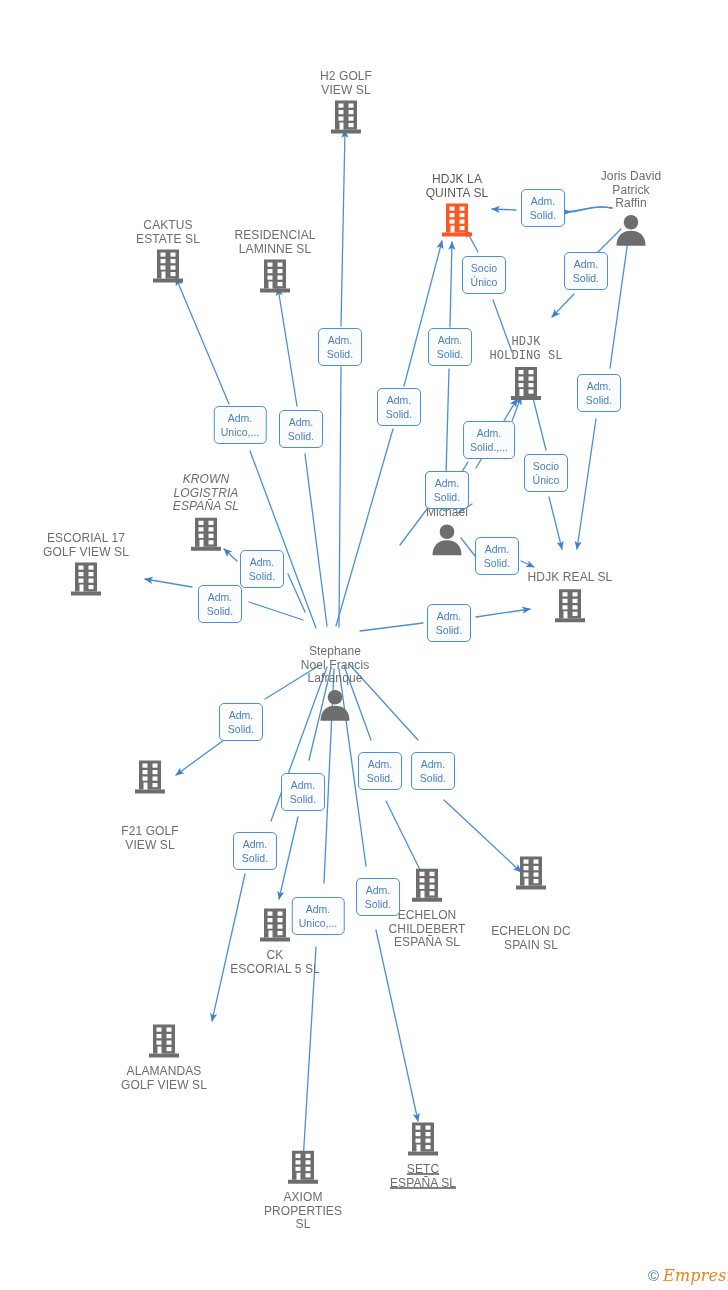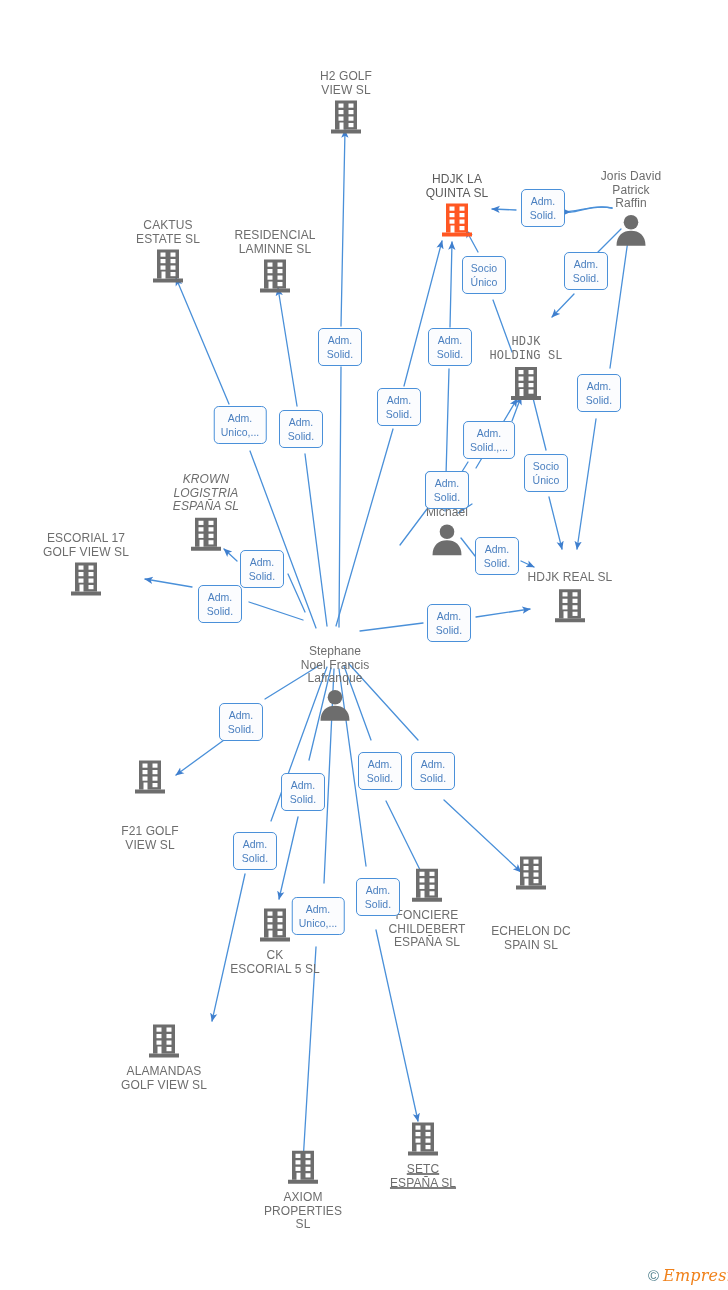--- a/index.html
+++ b/index.html
@@ -342,21 +342,21 @@
             <rect x="19.5" y="5" width="5" height="4.2" fill="#fff"></rect>
             <rect x="9.5" y="11.5" width="5" height="4.2" fill="#fff"></rect>
             <rect x="19.5" y="11.5" width="5" height="4.2" fill="#fff"></rect>
             <rect x="9.5" y="18" width="5" height="4.2" fill="#fff"></rect>
             <rect x="19.5" y="18" width="5" height="4.2" fill="#fff"></rect>
             <rect x="19.5" y="24.5" width="5" height="4.2" fill="#fff"></rect>
             <rect x="10.5" y="24" width="4" height="7" fill="#fff"></rect>
           </svg></div>
       </div>
       <div class="node label-below" style="left: 427px; top: 908px;">
-        <div class="node-label">FONCIERE
+        <div class="node-label">ECHELON
 CHILDEBERT
 ESPAÑA  SL</div>
         <div class="node-icon"><svg width="34" height="36" viewBox="0 0 34 36" xmlns="http://www.w3.org/2000/svg">
             <rect x="6" y="2" width="22" height="29" fill="#6d6d6d"></rect>
             <rect x="2" y="31" width="30" height="4" fill="#6d6d6d"></rect>
             <rect x="9.5" y="5" width="5" height="4.2" fill="#fff"></rect>
             <rect x="19.5" y="5" width="5" height="4.2" fill="#fff"></rect>
             <rect x="9.5" y="11.5" width="5" height="4.2" fill="#fff"></rect>
             <rect x="19.5" y="11.5" width="5" height="4.2" fill="#fff"></rect>
             <rect x="9.5" y="18" width="5" height="4.2" fill="#fff"></rect>

